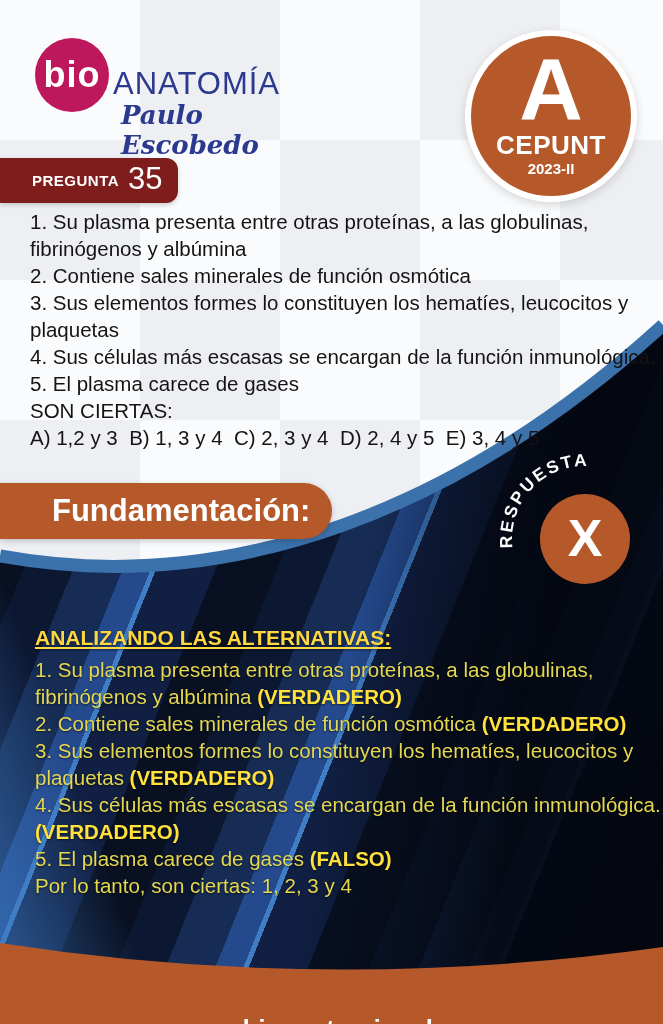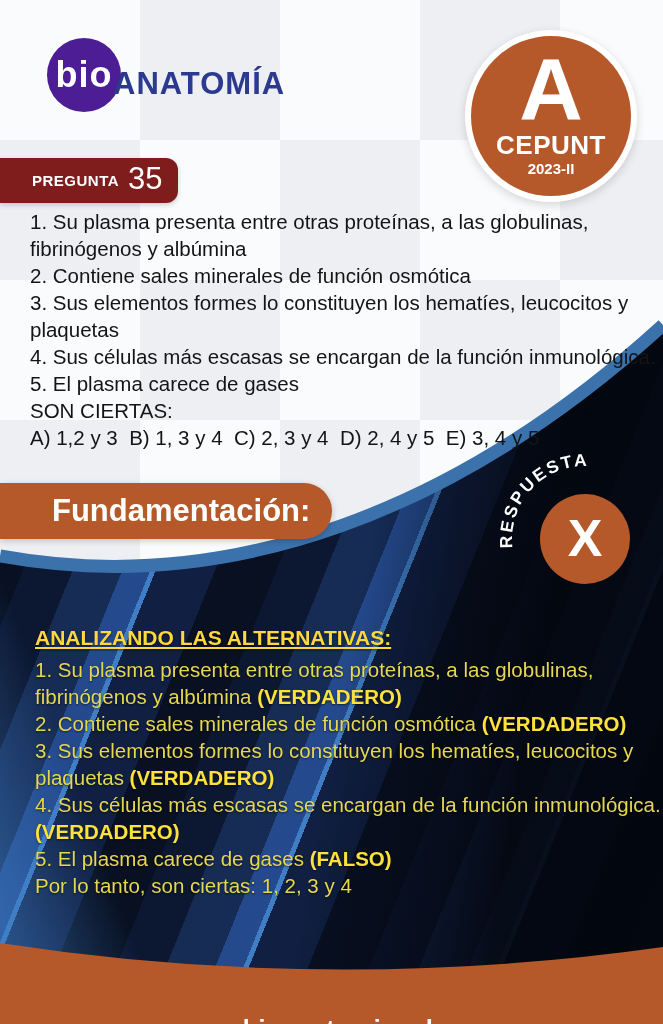--- a/index.html
+++ b/index.html
@@ -29,27 +29,27 @@
       linear-gradient(45deg, #edeff3 25%, transparent 25%, transparent 75%, #edeff3 75%);
     background-position:0 0, 140px 140px;
     background-size:280px 280px;
     clip-path: path('M0,0 L663,0 L663,325 C460,510 230,598 0,556 Z');
   }
   .curve-svg { position:absolute; top:0; left:0; pointer-events:none; }
 
   
   .logo { position:absolute; left:35px; top:36px; width:300px; height:110px; }
   .logo-circle {
-    position:absolute; left:12px; top:2px; width:74px; height:74px; border-radius:50%;
-    background:#4c1d95; display:flex; align-items:center; justify-content:center;
+    position:absolute; left:0; top:2px; width:74px; height:74px; border-radius:50%;
+    background:#be185d; display:flex; align-items:center; justify-content:center;
   }
   .logo-bio { color:#fff; font-size:36px; font-weight:bold; letter-spacing:1px; }
   .logo-name {
     position:absolute; left:78px; top:30px; color:#2b3a8f;
-    font-size:31px; font-weight:700; letter-spacing:1px;
+    font-size:31px; font-weight:400; letter-spacing:1px;
   }
   .logo-sub {
     position:absolute; left:86px; top:64px; color:#2b3a8f;
     font-family:"DejaVu Serif", serif; font-style:italic; font-size:26px; font-weight:bold;
   }
 
   
   .badge {
     position:absolute; left:465px; top:30px; width:172px; height:172px; border-radius:50%;
     background:#b5592b; border:6px solid #ffffff; box-sizing:border-box;
@@ -126,20 +126,21 @@
 
   <svg class="curve-svg" width="663" height="640" viewBox="0 0 663 640">
     <path d="M663,325 C460,510 230,598 0,556" fill="none" stroke="#3c72ab" stroke-width="13"></path>
   </svg>
 
   <div class="logo">
     <div class="logo-circle">
       <span class="logo-bio">bio</span>
     </div>
     <div class="logo-name">ANATOMÍA</div>
+    <div class="logo-sub">Paulo Escobedo</div>
   </div>
 
   <div class="badge">
     <div class="badge-letter">A</div>
     <div class="badge-org">CEPUNT</div>
     <div class="badge-term">2023-II</div>
   </div>
 
   <div class="pregunta">
     <span class="pregunta-label">PREGUNTA</span>

